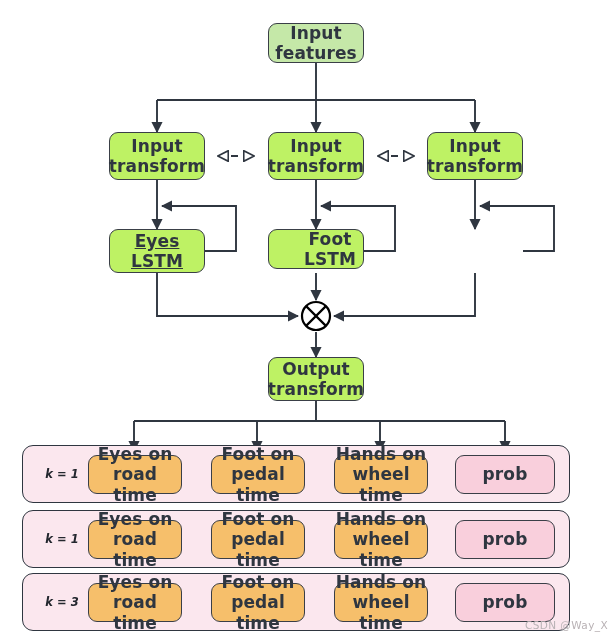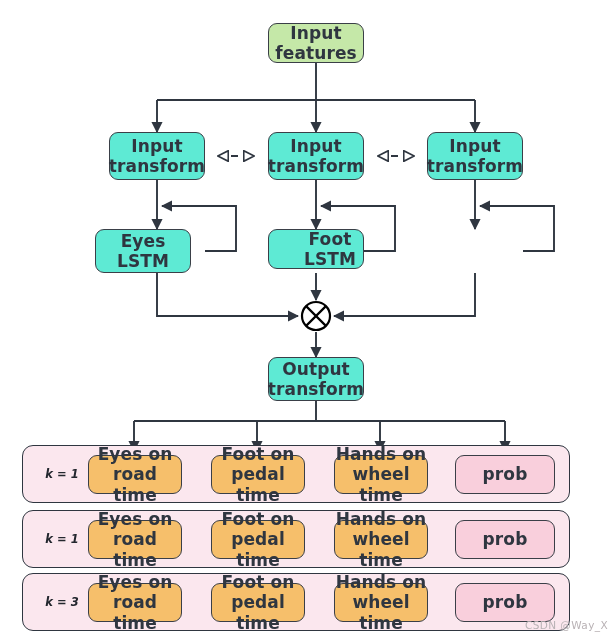--- a/index.html
+++ b/index.html
@@ -37,21 +37,21 @@
     border-radius: 9px;
     color: #2f3640;
     font-size: 17px;
     line-height: 1.2;
     font-weight: 600;
     letter-spacing: 0.1px;
     white-space: pre-line;
     z-index: 3;
   }
   .node.green   { background: #c5e8a8; }
-  .node.blue    { background: #5eead4; }
+  .node.blue    { background: #bef264; }
   .node.orange  { background: #f6bf6b; }
   .node.pinkbox { background: #f9cfdc; text-align: right; }
 
   .krow {
     position: absolute;
     box-sizing: border-box;
     background: #fbe7ee;
     border: 1.8px solid #2f3640;
     border-radius: 11px;
     z-index: 2;
@@ -135,21 +135,21 @@
 
   <div class="node green" style="left:268px; top:23px; width:96px; height:40px;">Input features</div>
 
   <div class="node blue" style="left:109px; top:132px; width:96px; height:48px;">Input
 transform</div>
   <div class="node blue" style="left:268px; top:132px; width:96px; height:48px;">Input
 transform</div>
   <div class="node blue" style="left:427px; top:132px; width:96px; height:48px;">Input
 transform</div>
 
-  <div class="node blue" style="left:95px; top:229px; width:96px; height:44px;">Eyes LSTM</div>
+  <div class="node blue" style="left:109px; top:229px; width:96px; height:44px;text-decoration:underline;">Eyes LSTM</div>
   <div class="node blue" style="left:268px; top:229px; width:96px; height:40px;padding-left:28px;">Foot LSTM</div>
 
   <div class="node blue" style="left:268px; top:357px; width:96px; height:44px;">Output
 transform</div>
 
   <div class="krow" style="left:22px; top:445px; width:548px; height:58px;"></div>
   <div class="klabel" style="left:36px; top:445px; width:52px; height:58px;">k = 1</div>
   <div class="node orange" style="left:88px; top:455px; width:94px; height:39px;">Eyes on road
 time</div>
   <div class="node orange" style="left:211px; top:455px; width:94px; height:39px;">Foot on pedal

